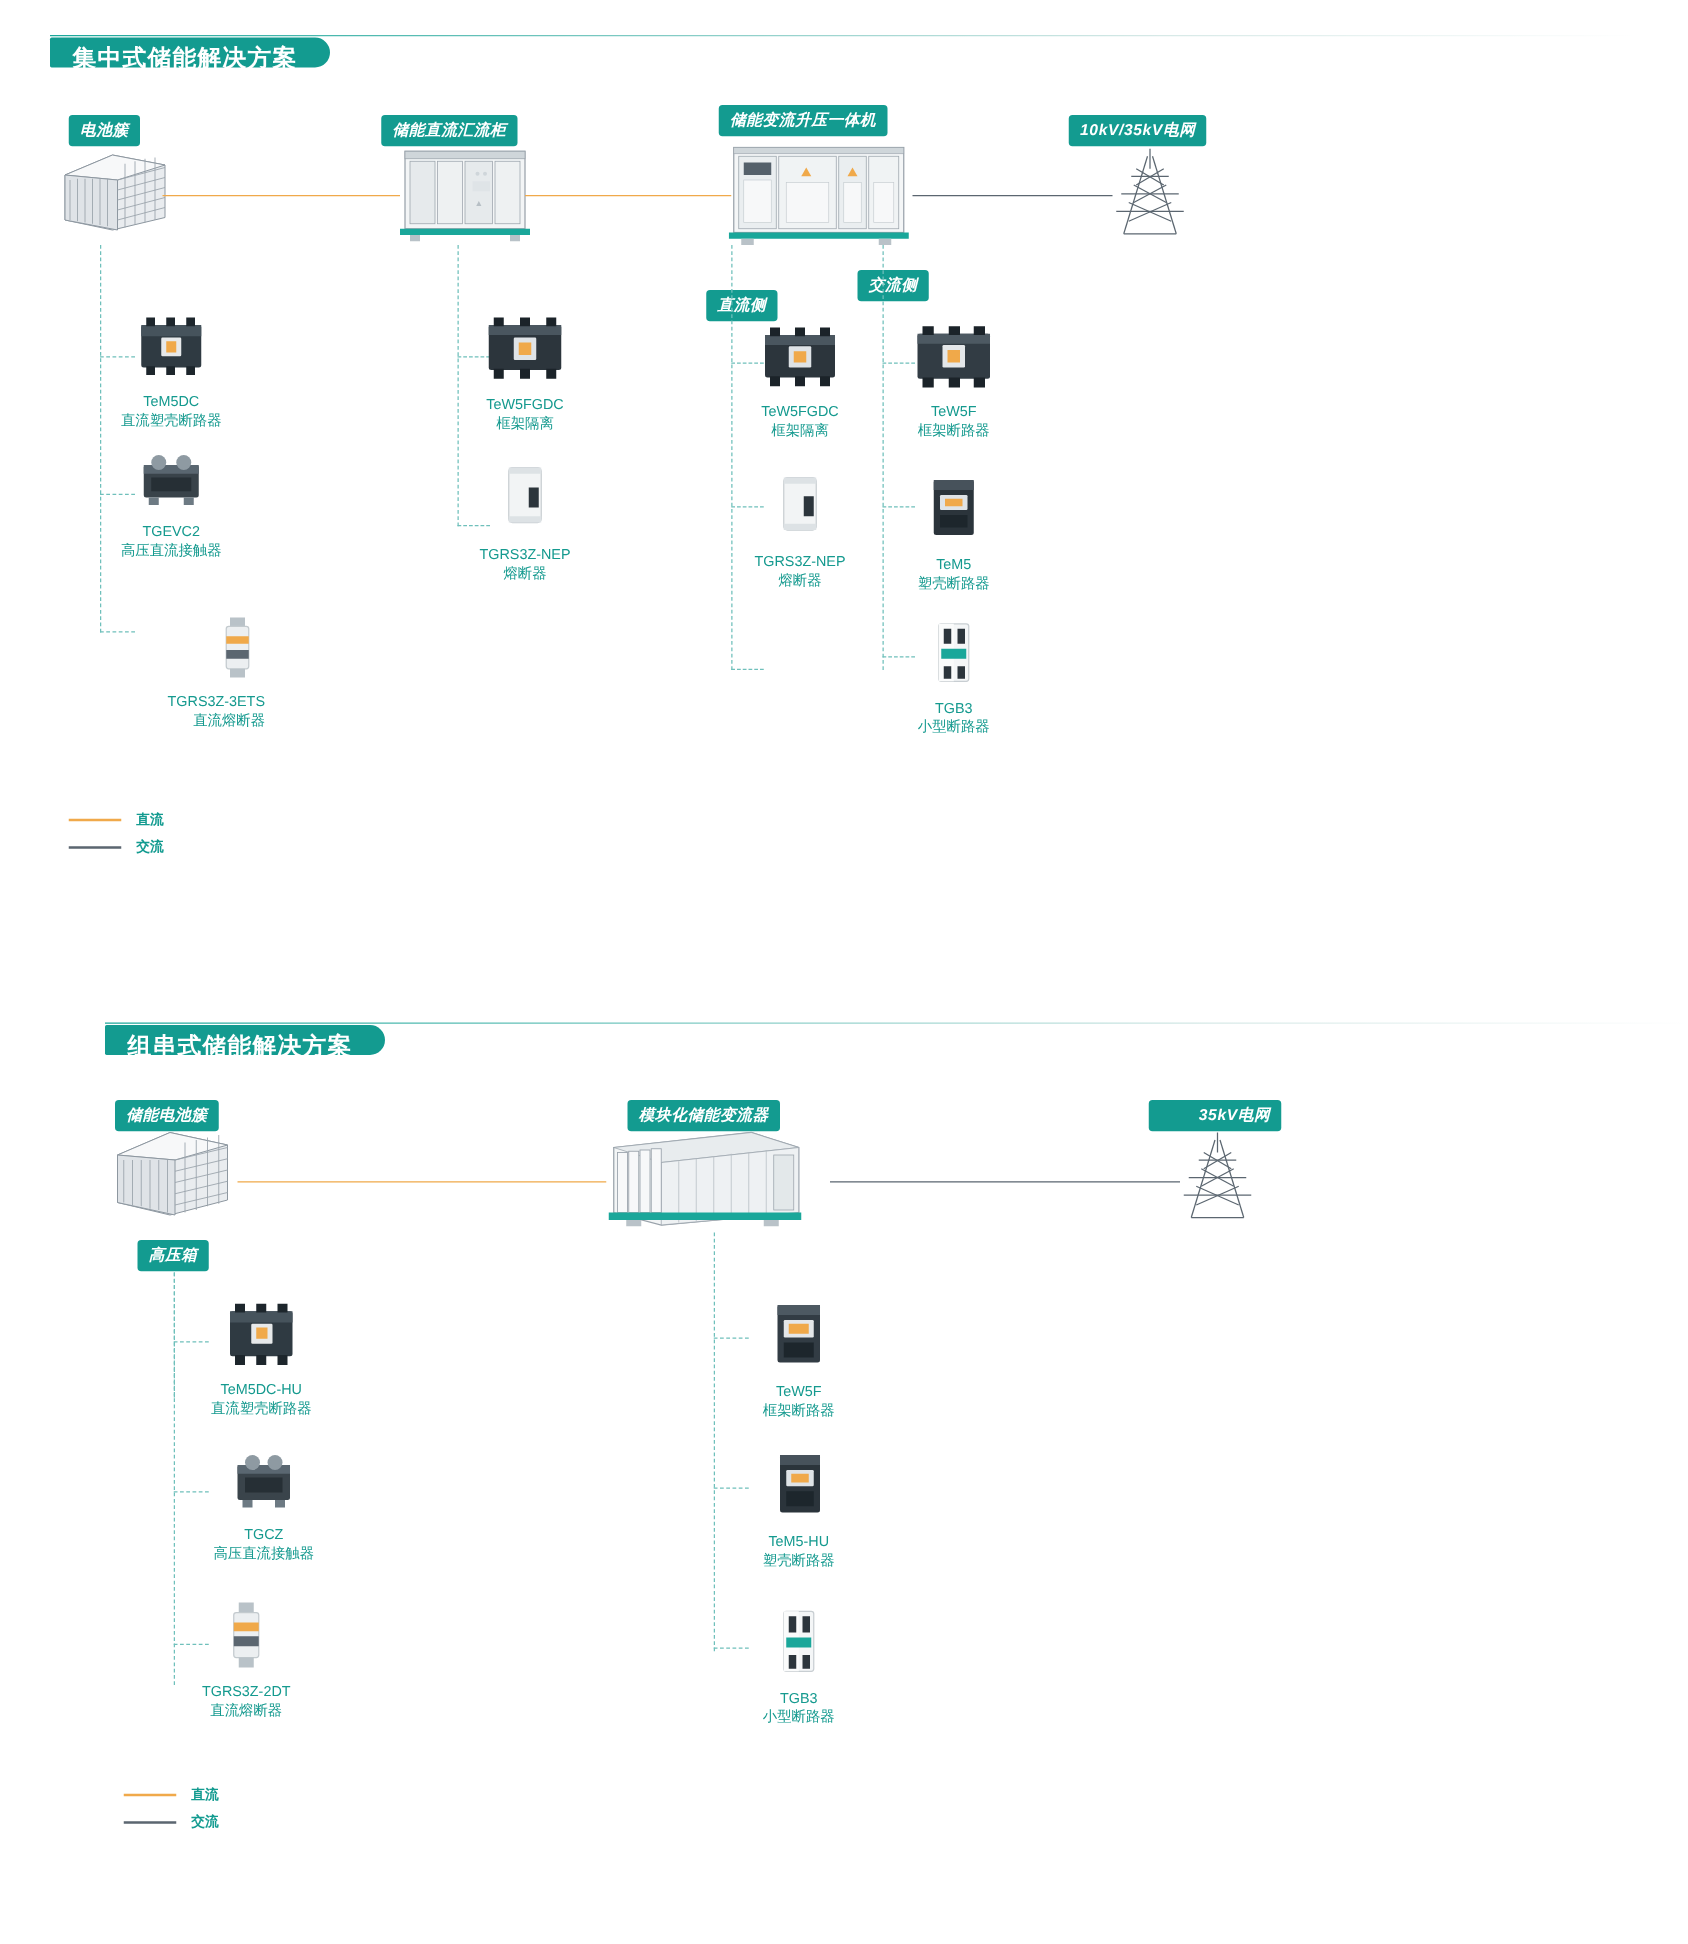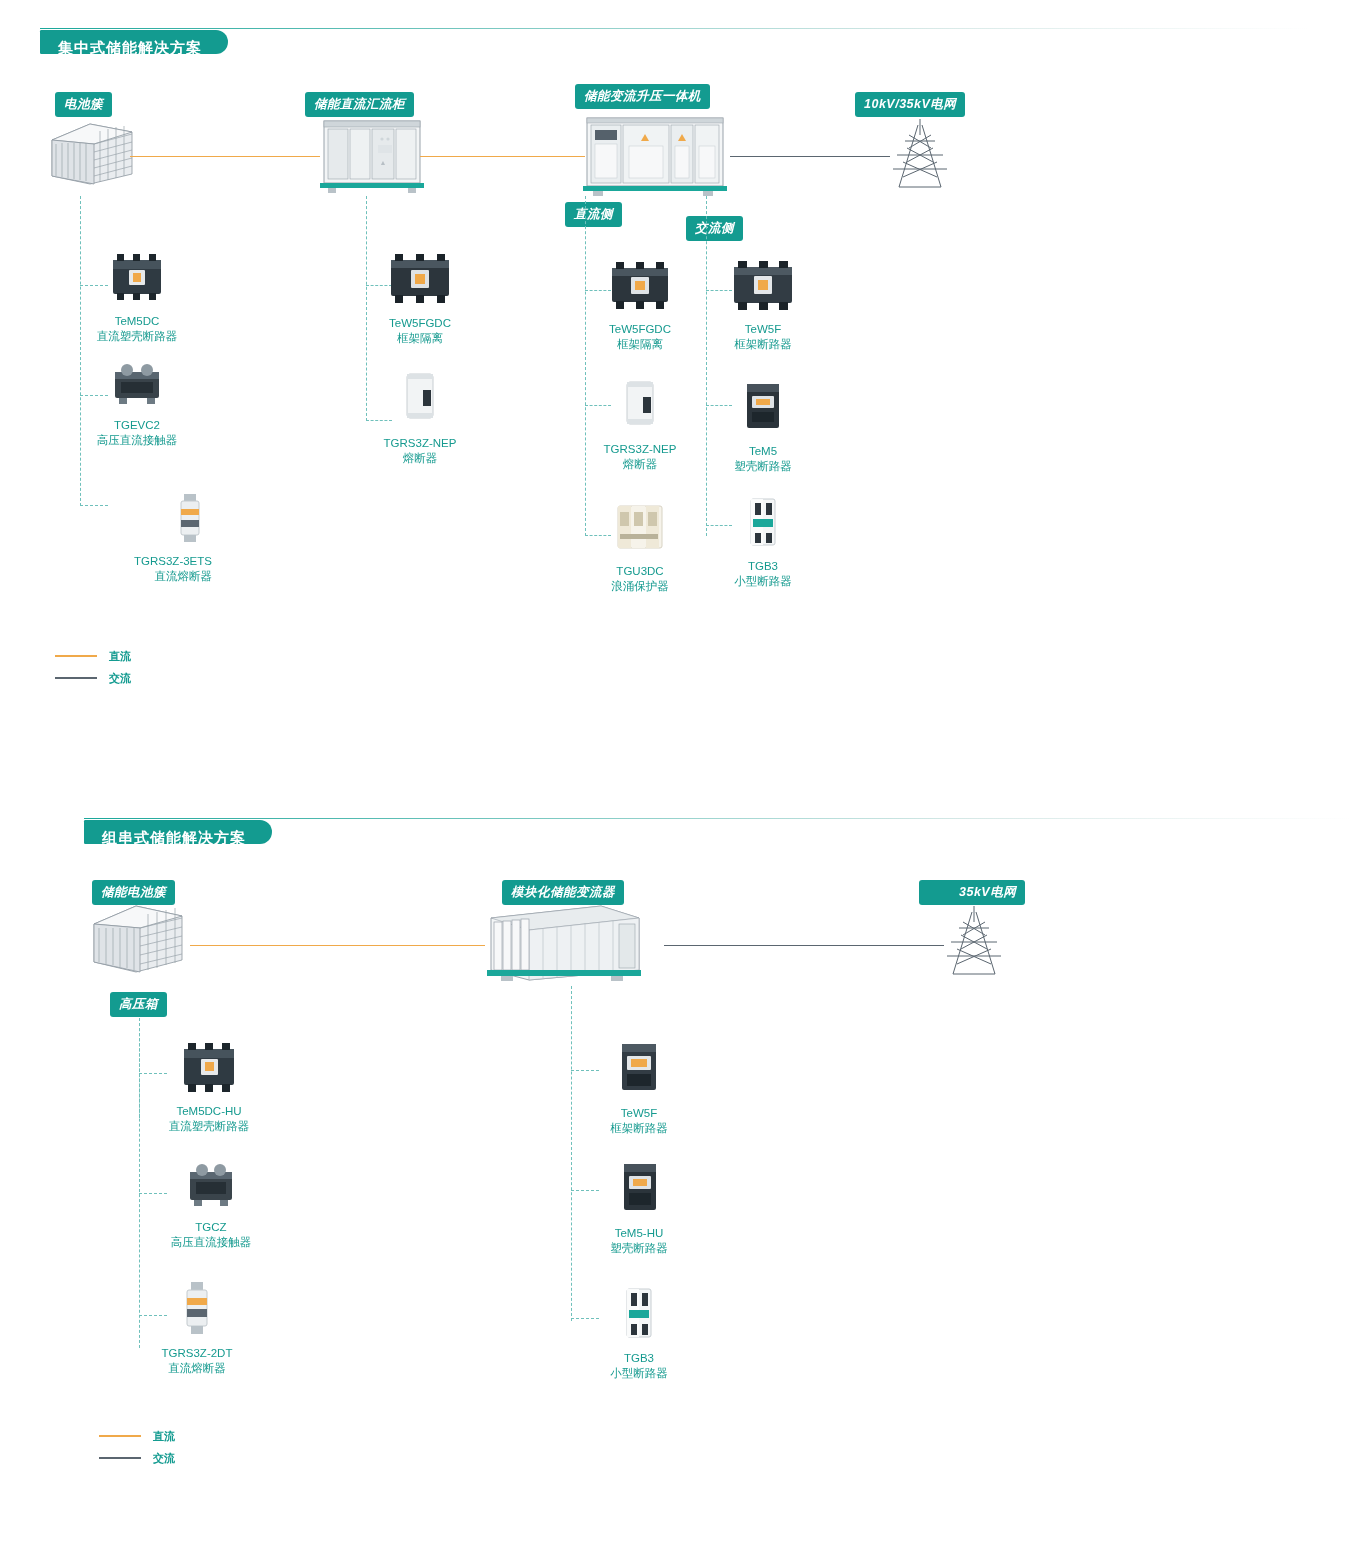--- a/index.html
+++ b/index.html
@@ -17,21 +17,21 @@
   .sec-head{position:relative;height:42px;}
   .sec-head .bar{
     position:absolute;left:40px;top:28px;width:1270px;height:1px;
     background:linear-gradient(to right,#1aa79a,#d7e9e7 70%,#ffffff);
   }
   .sec-title{
     position:absolute;left:40px;top:30px;
     height:24px;line-height:36px;
     padding:0 26px 0 18px;
     background:#139b90;
-    color:#fff;font-size:15px;font-weight:bold;letter-spacing:1px;
+    color:#fff;font-size:19px;font-weight:bold;letter-spacing:1px;
     border-radius:2px 18px 18px 2px;
     white-space:nowrap;
     z-index:2;
   }
   
   .tag{
     position:absolute;
     background:#139b90;color:#fff;
     font-size:12.5px;font-weight:bold;
     padding:4px 9px;border-radius:3px;white-space:nowrap;
@@ -158,21 +158,21 @@
         <line x1="52" y1="47" x2="18" y2="62"></line>
         <line x1="14" y1="72" x2="56" y2="72"></line>
       </g>
     </svg>
   </div>
 
   <div class="wire-dc" style="left:130px;top:156px;width:190px;"></div>
   <div class="wire-dc" style="left:420px;top:156px;width:165px;"></div>
   <div class="wire-ac" style="left:730px;top:156px;width:160px;"></div>
 
-  <div class="tag" style="left:565px;top:202px;">直流侧</div>
+  <div class="tag" style="left:565px;top:232px;">直流侧</div>
   <div class="tag" style="left:686px;top:216px;">交流侧</div>
 
   <div class="vline" style="left:80px;top:196px;height:310px;"></div>
   <div class="hline" style="left:80px;top:285px;width:28px;"></div>
   <div class="hline" style="left:80px;top:395px;width:28px;"></div>
   <div class="hline" style="left:80px;top:505px;width:28px;"></div>
 
   <div class="vline" style="left:366px;top:196px;height:225px;"></div>
   <div class="hline" style="left:366px;top:285px;width:26px;"></div>
   <div class="hline" style="left:366px;top:420px;width:26px;"></div>
@@ -305,36 +305,20 @@
         <rect x="12" y="4" width="26" height="42" rx="3" fill="#f2f4f5" stroke="#c8ced2"></rect>
         <rect x="12" y="4" width="26" height="5" fill="#dde2e5"></rect>
         <rect x="28" y="19" width="8" height="16" fill="#2c353c"></rect>
         <rect x="12" y="41" width="26" height="5" fill="#dde2e5"></rect>
       </svg>
     </span>
     <div class="cap"><span>TGRS3Z-NEP</span>
       <span class="l2">熔断器</span></div>
   </div>
 
-  <div class="item" style="left:565px;top:500px;">
-    <span class="ico">
-      <svg width="60" height="54" viewBox="0 0 60 54">
-        <rect x="8" y="6" width="44" height="42" rx="2" fill="#f6f3ea" stroke="#d8d3c4"></rect>
-        <rect x="8" y="6" width="13" height="42" fill="#efe9d8"></rect>
-        <rect x="22" y="6" width="13" height="42" fill="#f6f3ea"></rect>
-        <rect x="36" y="6" width="13" height="42" fill="#efe9d8"></rect>
-        <rect x="10" y="12" width="9" height="14" fill="#cfc7ad"></rect>
-        <rect x="24" y="12" width="9" height="14" fill="#cfc7ad"></rect>
-        <rect x="38" y="12" width="9" height="14" fill="#cfc7ad"></rect>
-        <rect x="10" y="34" width="38" height="5" fill="#b9b29a"></rect>
-      </svg>
-    </span>
-    <div class="cap"><span>TGU3DC</span>
-      <span class="l2">浪涌保护器</span></div>
-  </div>
 
   <div class="item" style="left:688px;top:258px;">
     <span class="ico">
       <svg width="70" height="54" viewBox="0 0 70 54">
         <rect x="6" y="9" width="58" height="36" rx="2" fill="#323c44"></rect>
         <rect x="6" y="9" width="58" height="8" fill="#4d5962"></rect>
         <rect x="26" y="18" width="18" height="18" rx="1" fill="#e4e7e9"></rect>
         <rect x="30" y="22" width="10" height="10" fill="#f0a94a"></rect>
         <g fill="#1b2329">
             <rect x="10" y="3" width="9" height="7"></rect>

